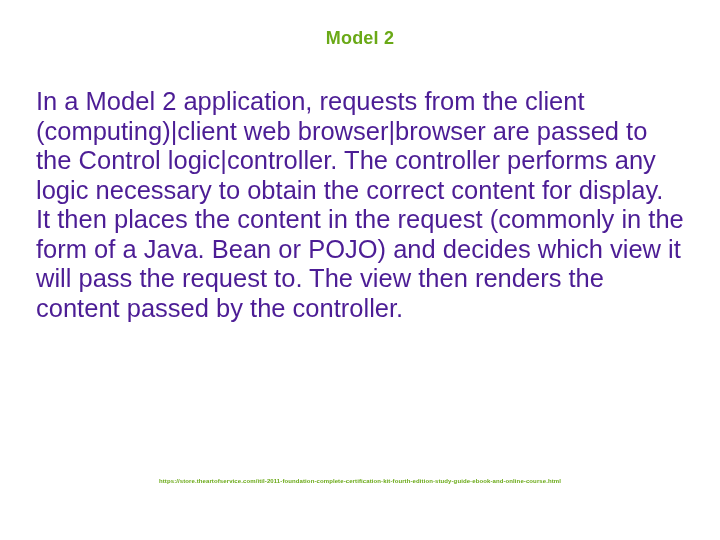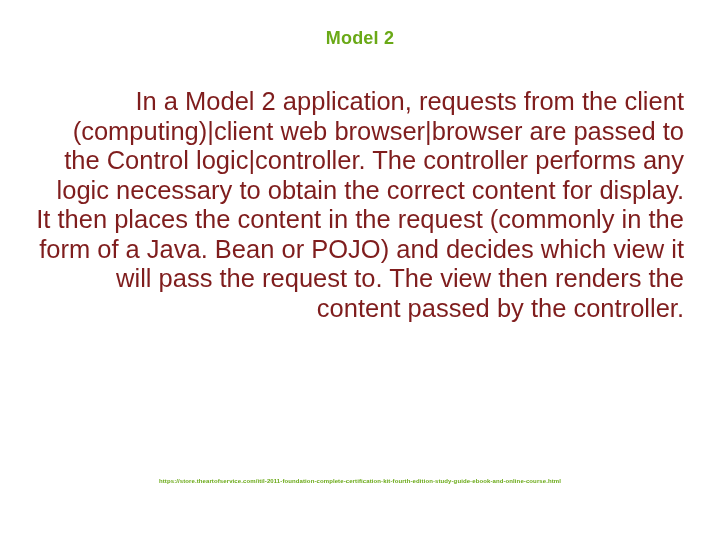--- a/index.html
+++ b/index.html
@@ -17,24 +17,24 @@
   }
   .title {
     color: #6aa917;
     font-size: 18px;
     font-weight: 700;
     text-align: center;
     margin-bottom: 38px;
     letter-spacing: 0.2px;
   }
   .body-text {
-    color: #7f1d1d;
+    color: #4c1d95;
     font-size: 25.5px;
     line-height: 1.16;
-    text-align: right;
+    text-align: left;
     font-weight: 400;
     padding: 0 2px;
   }
   .footer-url {
     position: absolute;
     left: 0;
     right: 0;
     bottom: 56px;
     text-align: center;
     color: #6aa917;

